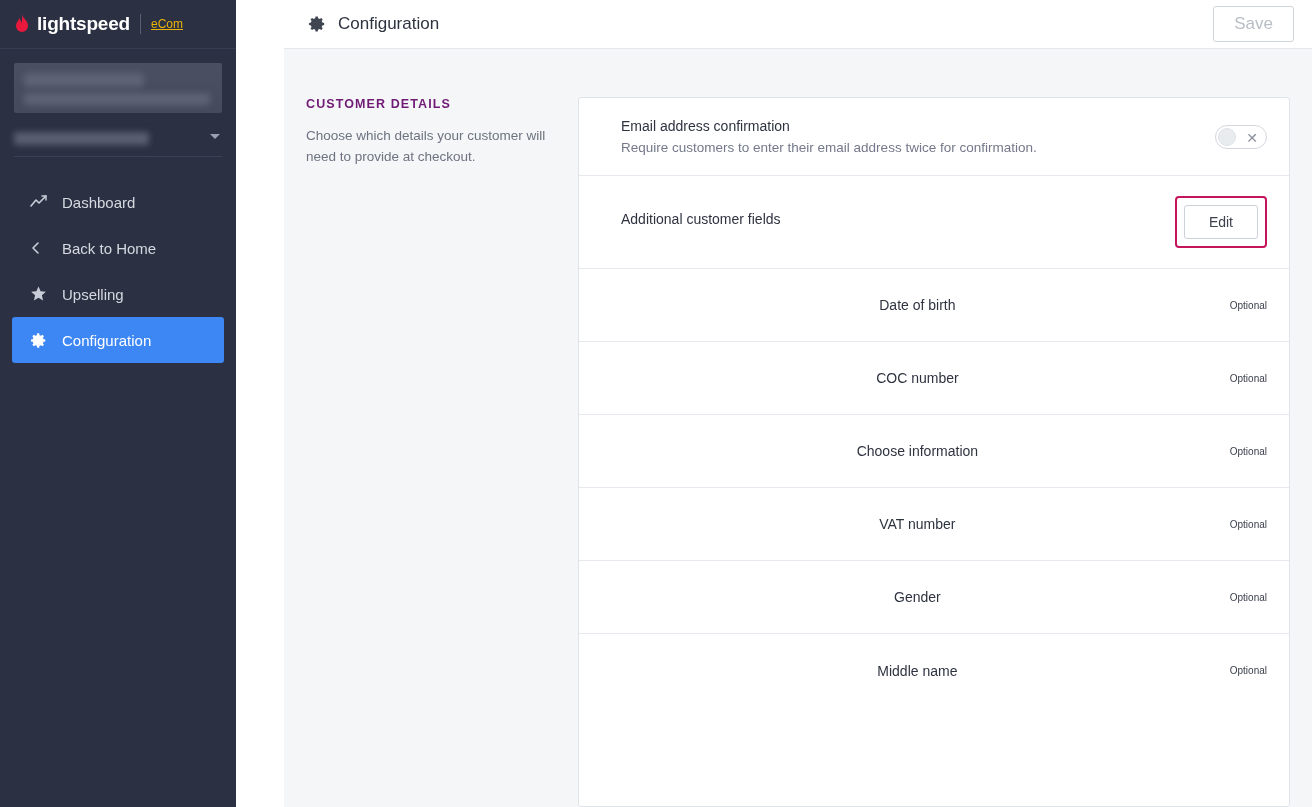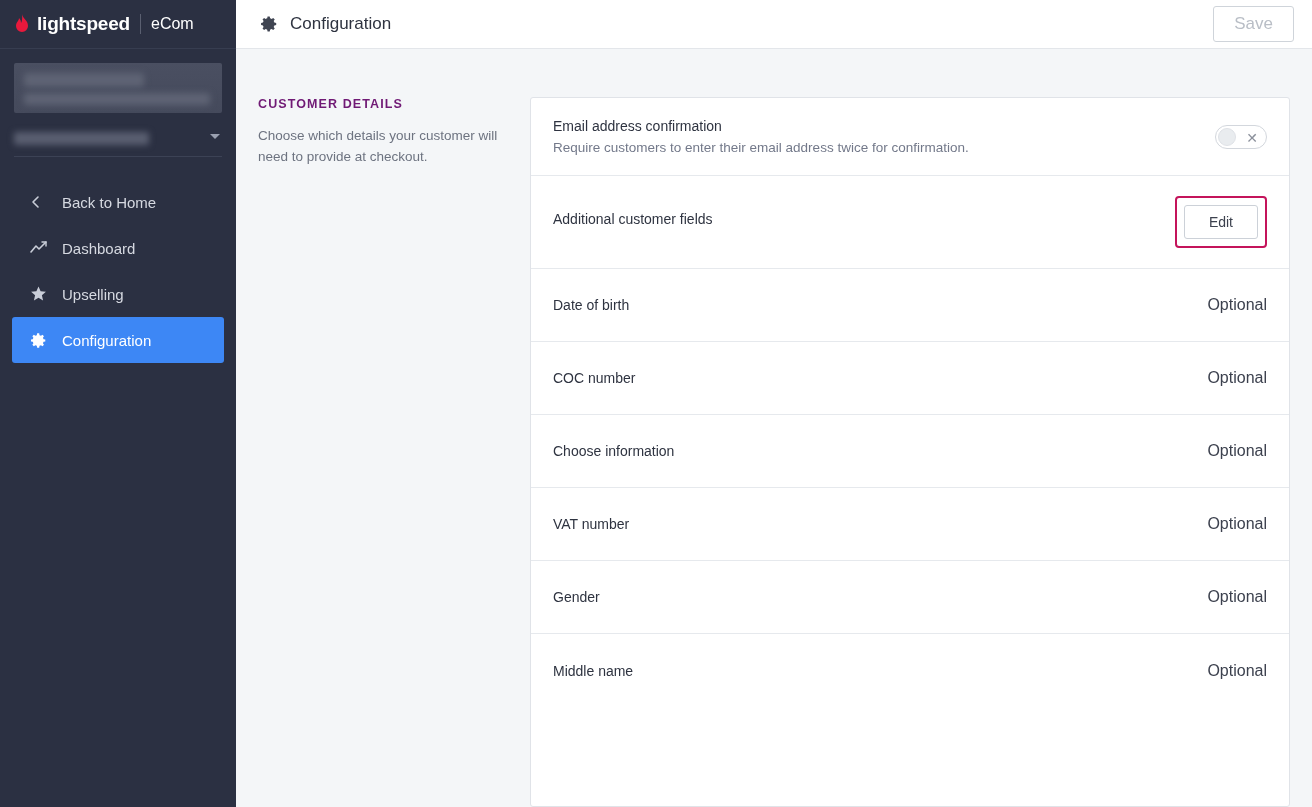--- a/index.html
+++ b/index.html
@@ -7,20 +7,21 @@
     width: 1312px;
     height: 807px;
     overflow: hidden;
     font-family: "Liberation Sans", sans-serif;
     background: #ffffff;
   }
   #app {
     display: flex;
     width: 1312px;
     height: 807px;
+    gap: 48px;
   }
 
   
   .sidebar {
     width: 236px;
     height: 807px;
     background: #2b3042;
     flex: 0 0 236px;
     position: relative;
   }
@@ -43,22 +44,23 @@
     font-weight: bold;
     letter-spacing: -0.2px;
   }
   .brand-sep {
     width: 1px;
     height: 20px;
     background: #5a5f70;
     margin: 0 10px;
   }
   .brand-sub {
-    color: #ffffff;
-    font-size: 16px;
+    color: #eab308;
+    font-size: 12px;
+    text-decoration: underline;
   }
   .shop-block {
     padding: 14px 14px 0 14px;
   }
   .shop-banner {
     height: 50px;
     background: linear-gradient(180deg,#4a4f61 0%, #454a5c 100%);
     border-radius: 2px;
     position: relative;
     overflow: hidden;
@@ -192,33 +194,33 @@
     max-width: 780px;
   }
   .row {
     border-bottom: 1px solid #e6e9ed;
     padding: 20px 22px;
     display: flex;
     align-items: center;
     min-height: 73px;
   }
   .row:last-child { border-bottom: none; }
-  .row-text { flex: 1 1 auto; }
+  .row-text { flex: 1 1 auto; margin-left: 20px; }
   .row-title {
     font-size: 14px;
     color: #2e3340;
     margin-bottom: 6px;
   }
-  .row-title.only { margin-bottom: 0; }
+  .row-title.only { margin-bottom: 0; text-align: center; }
   .row-sub {
     font-size: 13.5px;
     color: #73798a;
   }
   .row-value {
-    font-size: 16px;
+    font-size: 10px;
     color: #3c414e;
     padding-left: 16px;
   }
 
   
   .toggle {
     width: 52px; height: 24px;
     border-radius: 12px;
     background: #ffffff;
     border: 1px solid #d3d7dd;
@@ -285,35 +287,35 @@
       <div class="shop-select">
         <span class="blur-name"></span>
         <span class="caret"></span>
       </div>
     </div>
 
     <div class="nav">
 
       <div class="nav-item">
         <span class="nav-ico">
-          <svg width="12" height="14" viewBox="0 0 12 14">
-              <path d="M8 2 L3 7 L8 12" fill="none" stroke="currentColor" stroke-width="1.6" stroke-linecap="round" stroke-linejoin="round"></path>
-            </svg>
-        </span>
-        <span class="nav-label">Back to Home</span>
-      </div>
-
-      <div class="nav-item">
-        <span class="nav-ico">
           <svg width="17" height="14" viewBox="0 0 17 14">
               <path d="M1 11 L6 5 L9 8 L16 1" fill="none" stroke="currentColor" stroke-width="1.6" stroke-linecap="round" stroke-linejoin="round"></path>
               <path d="M12 1 L16 1 L16 5" fill="none" stroke="currentColor" stroke-width="1.4" stroke-linecap="round" stroke-linejoin="round"></path>
             </svg>
         </span>
         <span class="nav-label">Dashboard</span>
+      </div>
+
+      <div class="nav-item">
+        <span class="nav-ico">
+          <svg width="12" height="14" viewBox="0 0 12 14">
+              <path d="M8 2 L3 7 L8 12" fill="none" stroke="currentColor" stroke-width="1.6" stroke-linecap="round" stroke-linejoin="round"></path>
+            </svg>
+        </span>
+        <span class="nav-label">Back to Home</span>
       </div>
 
       <div class="nav-item">
         <span class="nav-ico">
           <svg width="17" height="16" viewBox="0 0 17 16">
               <path d="M8.5 0.5 L10.6 5.3 L15.9 5.8 L11.9 9.3 L13.1 14.5 L8.5 11.8 L3.9 14.5 L5.1 9.3 L1.1 5.8 L6.4 5.3 Z" fill="currentColor"></path>
             </svg>
         </span>
         <span class="nav-label">Upselling</span>
       </div>

